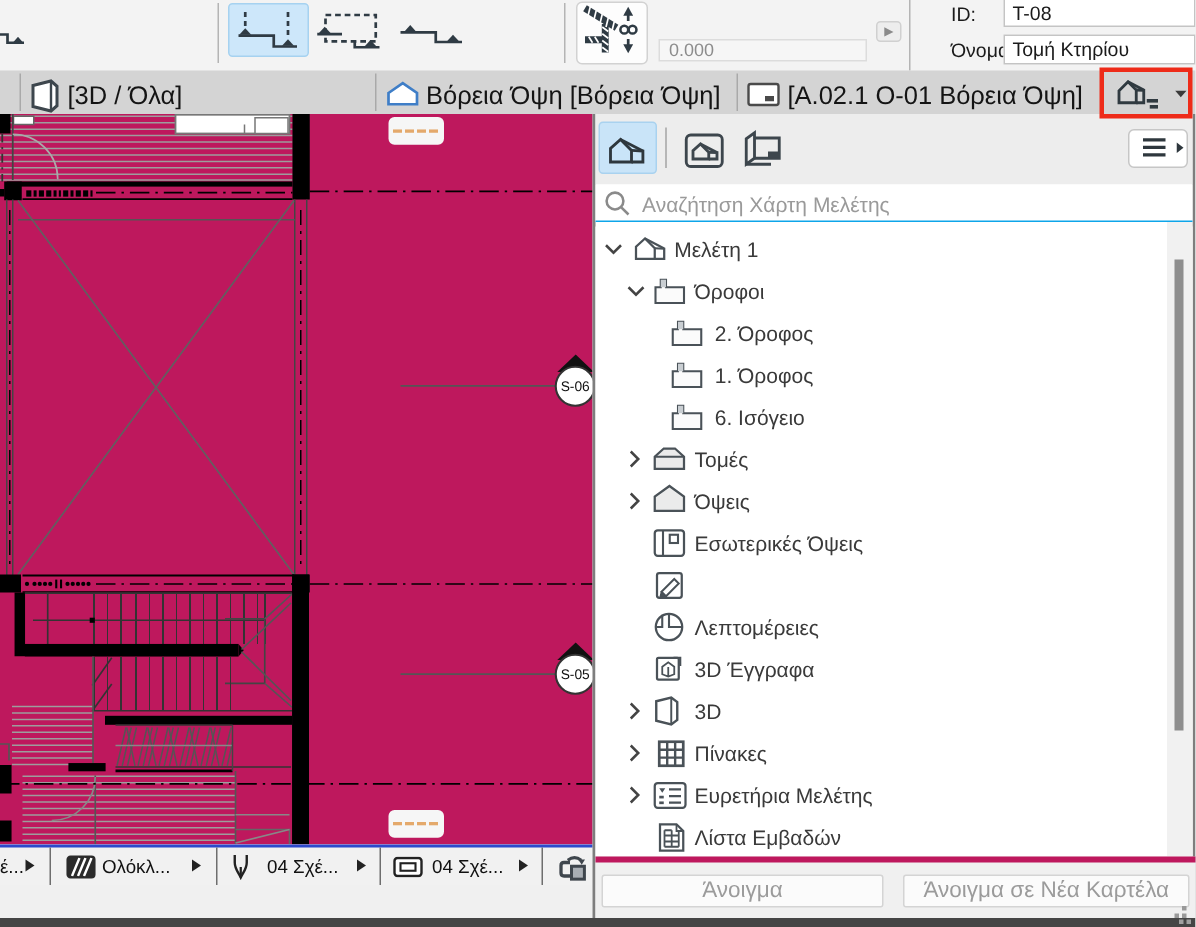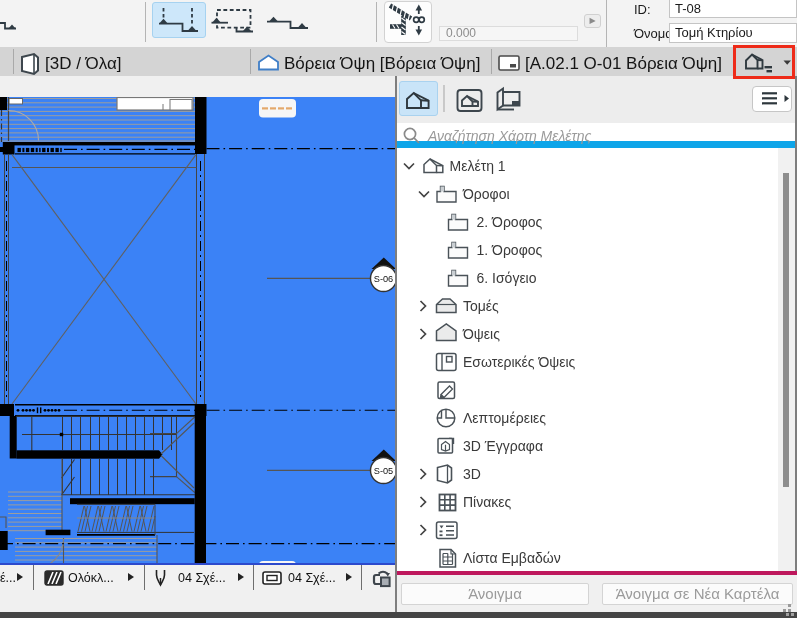--- a/index.html
+++ b/index.html
@@ -13,34 +13,34 @@
 #btnwhite { left:384px; top:1px; width:48px; height:42px; background:#fdfdfd; border:1px solid #d2d2d2; border-radius:4px; }
 .tfield { position:absolute; background:#f6f6f6; border:1px solid #dcdcdc; color:#8c8c8c; font-size:12px; line-height:13px; padding-left:6px; }
 .wfield { position:absolute; background:#ffffff; border:1px solid #c4c4c4; color:#1a1a1a; font-size:13px; line-height:17px; padding-left:5px; }
 .tlabel { position:absolute; color:#1a1a1a; font-size:13px;margin-left:23px; }
 #arrbtn { left:584px; top:14px; width:17px; height:14px; background:#ededed; border:1px solid #d0d0d0; border-radius:3px; color:#8a8a8a; font-size:8px; text-align:center; line-height:12px; }
 
 #tabbar { left:0; top:47px; width:797px; height:29px; background:#d4d4d4; }
 .tabsep { position:absolute; top:2px; width:1px; height:25px; background:#a9a9a9; }
 .tabtxt { position:absolute; top:6.5px; color:#141414; font-size:17px; white-space:nowrap; }
 
-#canvas { left:0; top:76px; width:397px; height:487px; background:#3b82f6;margin-top:21px; }
+#canvas { left:0; top:76px; width:397px; height:487px; background:#be185d; }
 
 #bottombar { left:0; top:563px; width:397px; height:27px; background:#f1f1f1; border-top:2px solid #2c49cc; }
 .bsep { position:absolute; top:0px; width:1px; height:25px; background:#6e6e6e; }
 .btxt { position:absolute; top:6px; color:#111; font-size:12.5px; white-space:nowrap; }
 .barr { position:absolute; top:8px; width:0; height:0; border-left:6px solid #222; border-top:4.5px solid transparent; border-bottom:4.5px solid transparent; }
 #bottomgray { left:0; top:590px; width:397px; height:28px; background:#f0f0f0; }
 #darkstrip { left:0; top:612px; width:797px; height:6px; background:#454545; }
 
 #panel { left:395px; top:76px; width:402px; height:536px; background:#ffffff; border-left:2px solid #7e7e7e; border-right:2px solid #7e7e7e; }
 #phead { position:absolute; left:0; top:0; width:398px; height:47px; background:#ededed; }
 #pbluebtn { position:absolute; left:2px; top:5px; width:39px; height:35px; background:#c9e4f8; border:1px solid #a9d2ef; border-radius:3px; }
 #hamb { position:absolute; left:355px; top:10px; width:40px; height:26px; background:#ffffff; border:1px solid #c6c6c6; border-radius:4px; }
-#psearch { position:absolute; left:0; top:47px; width:398px; height:25px; background:#ffffff; border-bottom:7px solid #0ea5e9;font-style:italic; }
+#psearch { position:absolute; left:0; top:47px; width:398px; height:25px; background:#ffffff; border-bottom:1px solid #0ea5e9; }
 #ptree { position:absolute; left:0; top:75px; width:398px; height:420px; background:#ffffff; }
 .trow { position:absolute; height:28px; display:flex; align-items:center; color:#3a3a3a; font-size:14px; white-space:nowrap; }
 #pbots { position:absolute; left:0; top:495px; width:446px; height:41px; background:#f0f0f0; border-top:4px solid #be185d; }
 .pbtn { position:absolute; top:8px; height:22px; background:#fbfbfb; border:1px solid #d4d4d4; border-radius:2px; color:#9b9b9b; font-size:15px; text-align:center; line-height:20px; }
 #scrolltrack { position:absolute; left:381px; top:72px; width:17px; height:423px; background:#f1f1f1; }
 #scrollthumb { position:absolute; left:386px; top:97px; width:6px; height:314px; background:#8e8e8e; }
 #redbox { left:733px; top:45px; width:62px; height:34px; border:3px solid #ee2b19; }
 </style>
 </head>
 <body>
@@ -528,20 +528,21 @@
       <div class="trow" style="left:79.5px;top:57px">2. Όροφος</div>
       <div class="trow" style="left:79.5px;top:85px">1. Όροφος</div>
       <div class="trow" style="left:79.5px;top:113px">6. Ισόγειο</div>
       <div class="trow" style="left:66px;top:141px">Τομές</div>
       <div class="trow" style="left:66px;top:169px">Όψεις</div>
       <div class="trow" style="left:66px;top:197px">Εσωτερικές Όψεις</div>
       <div class="trow" style="left:66px;top:253px">Λεπτομέρειες</div>
       <div class="trow" style="left:66px;top:281px">3D Έγγραφα</div>
       <div class="trow" style="left:66px;top:309px">3D</div>
       <div class="trow" style="left:66px;top:337px">Πίνακες</div>
+      <div class="trow" style="left:66px;top:365px">Ευρετήρια Μελέτης</div>
       <div class="trow" style="left:66px;top:393px">Λίστα Εμβαδών</div>
     </div>
     <div id="scrolltrack"></div>
     <div id="scrollthumb"></div>
     <div id="pbots">
       <div class="pbtn" style="left:4px;width:188px">Άνοιγμα</div>
       <div class="pbtn" style="left:205px;width:191px">Άνοιγμα σε Νέα Καρτέλα</div>
       <svg class="abs" style="left:381px;top:29px" width="14" height="10" viewBox="0 0 14 10">
         <g fill="#9a9a9a">
           <rect x="10" y="0" width="3" height="3"></rect>

